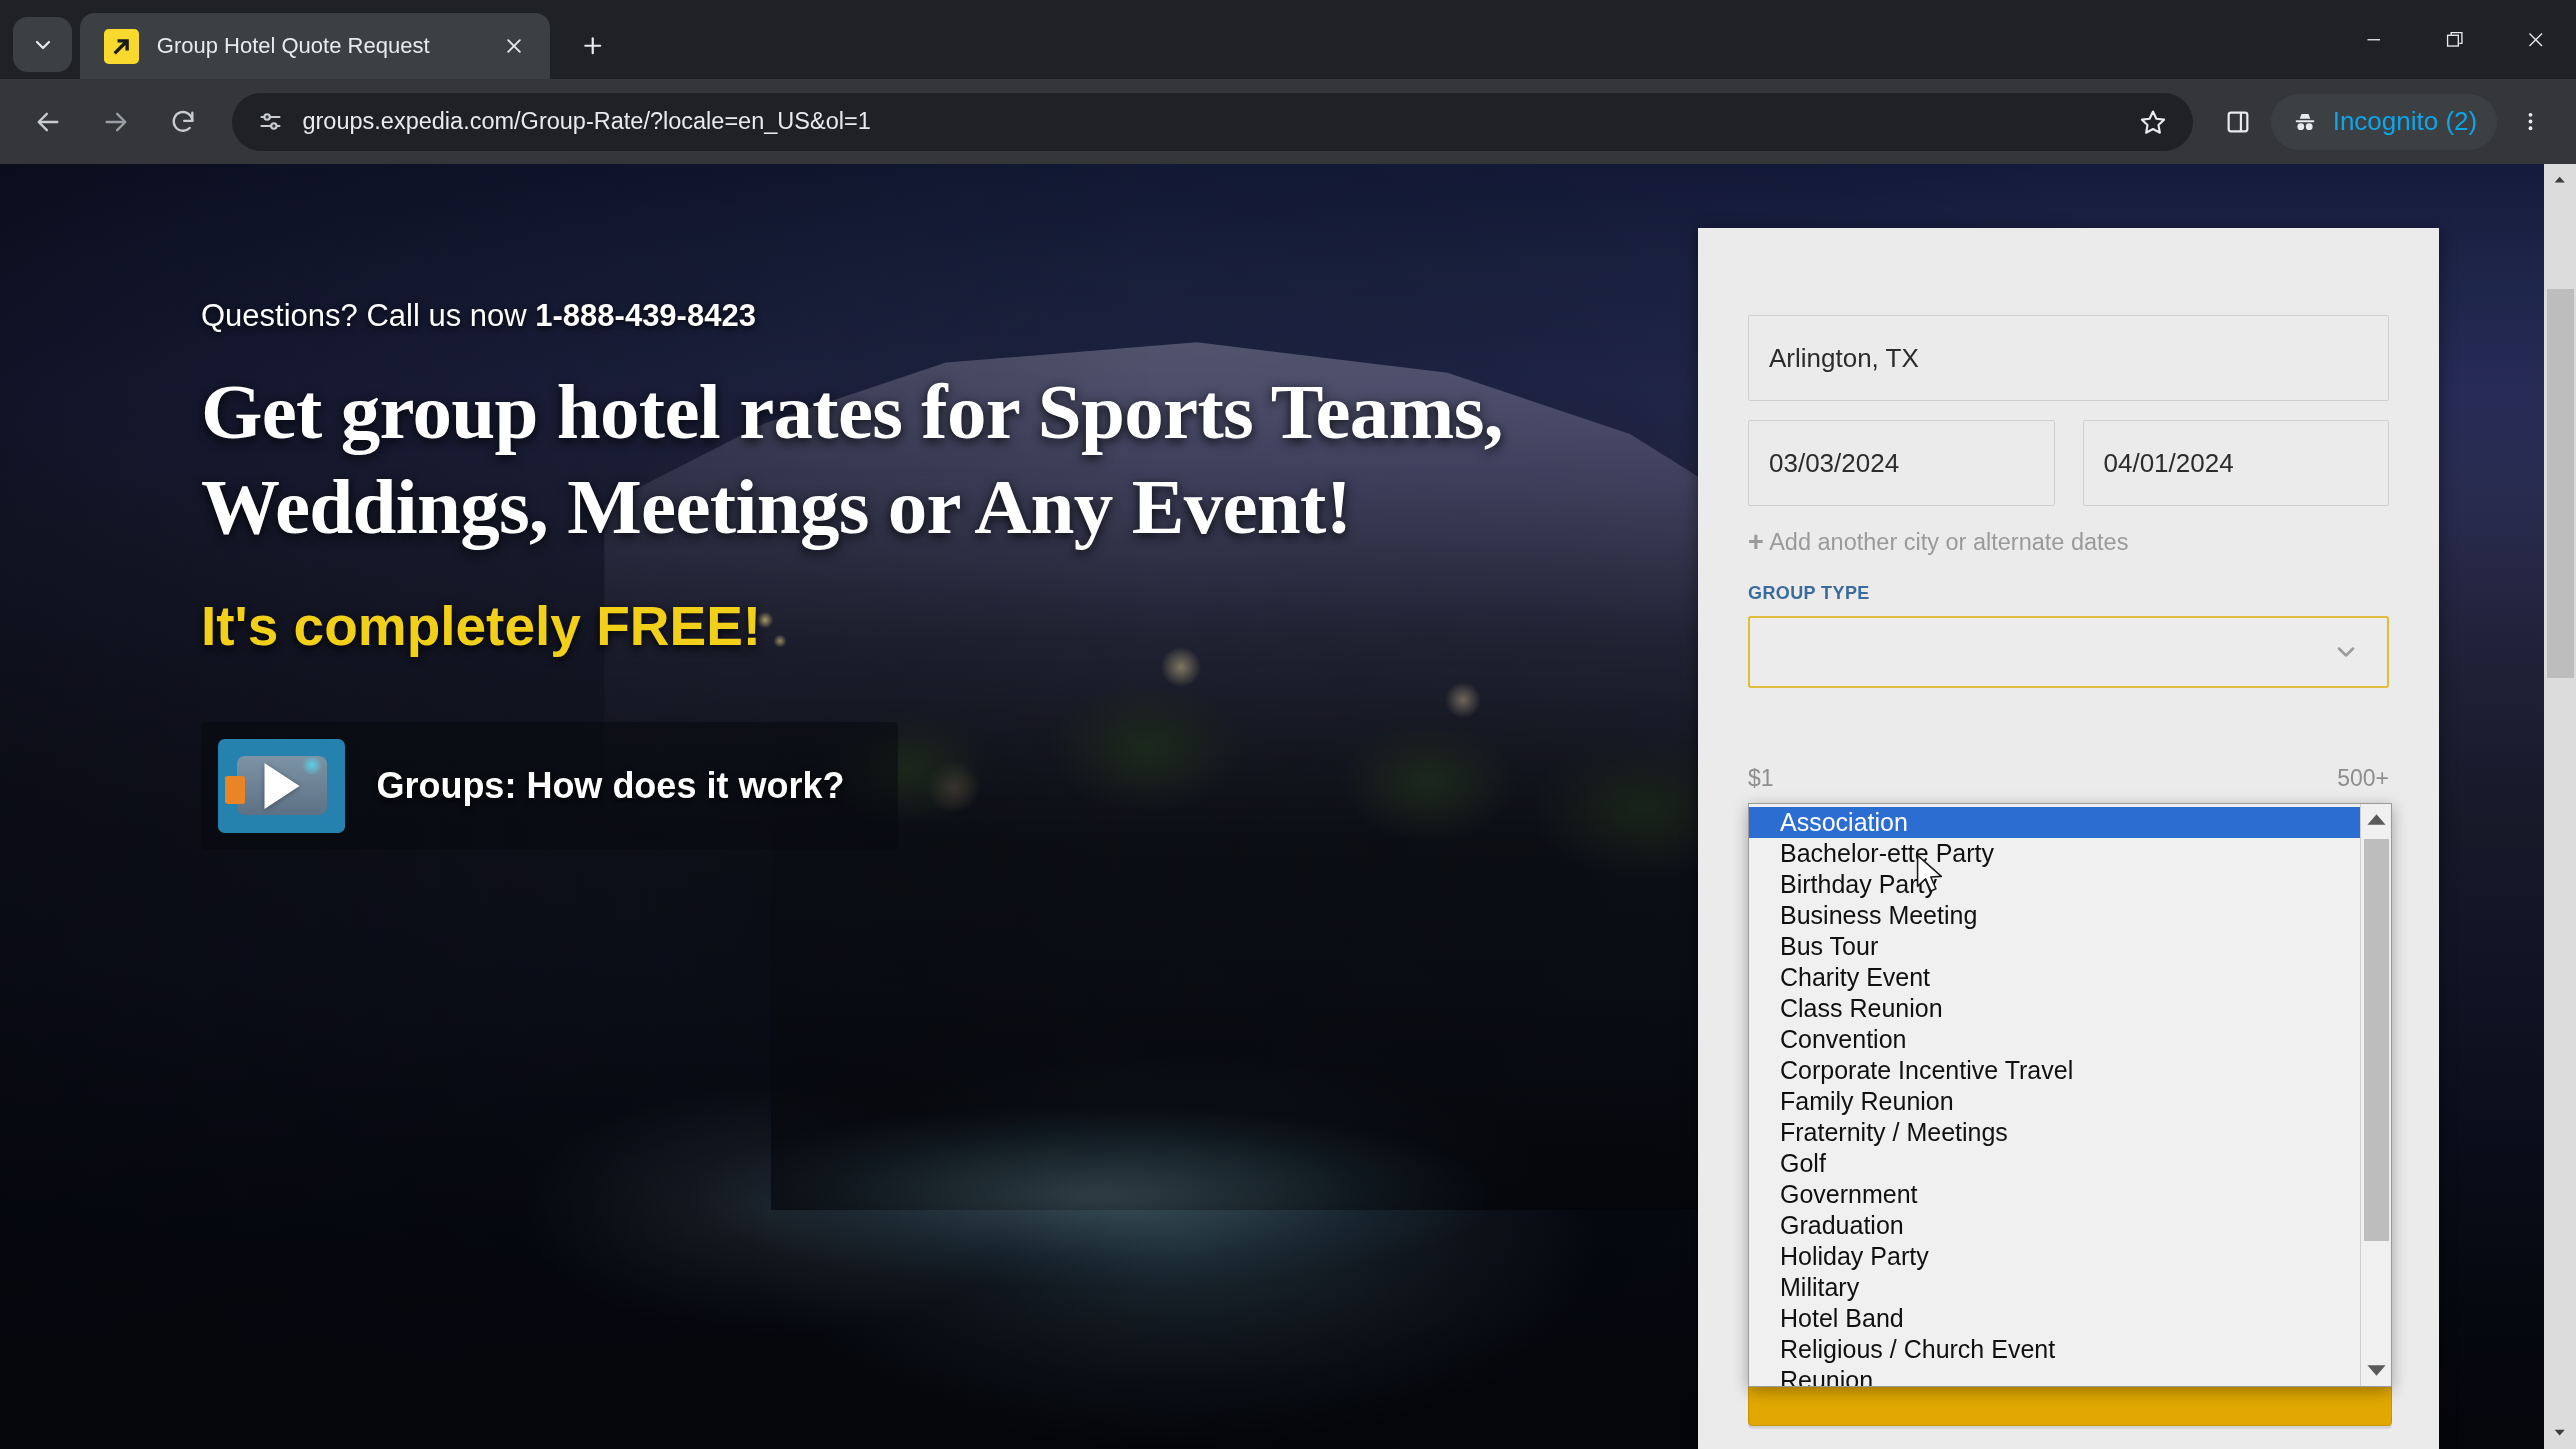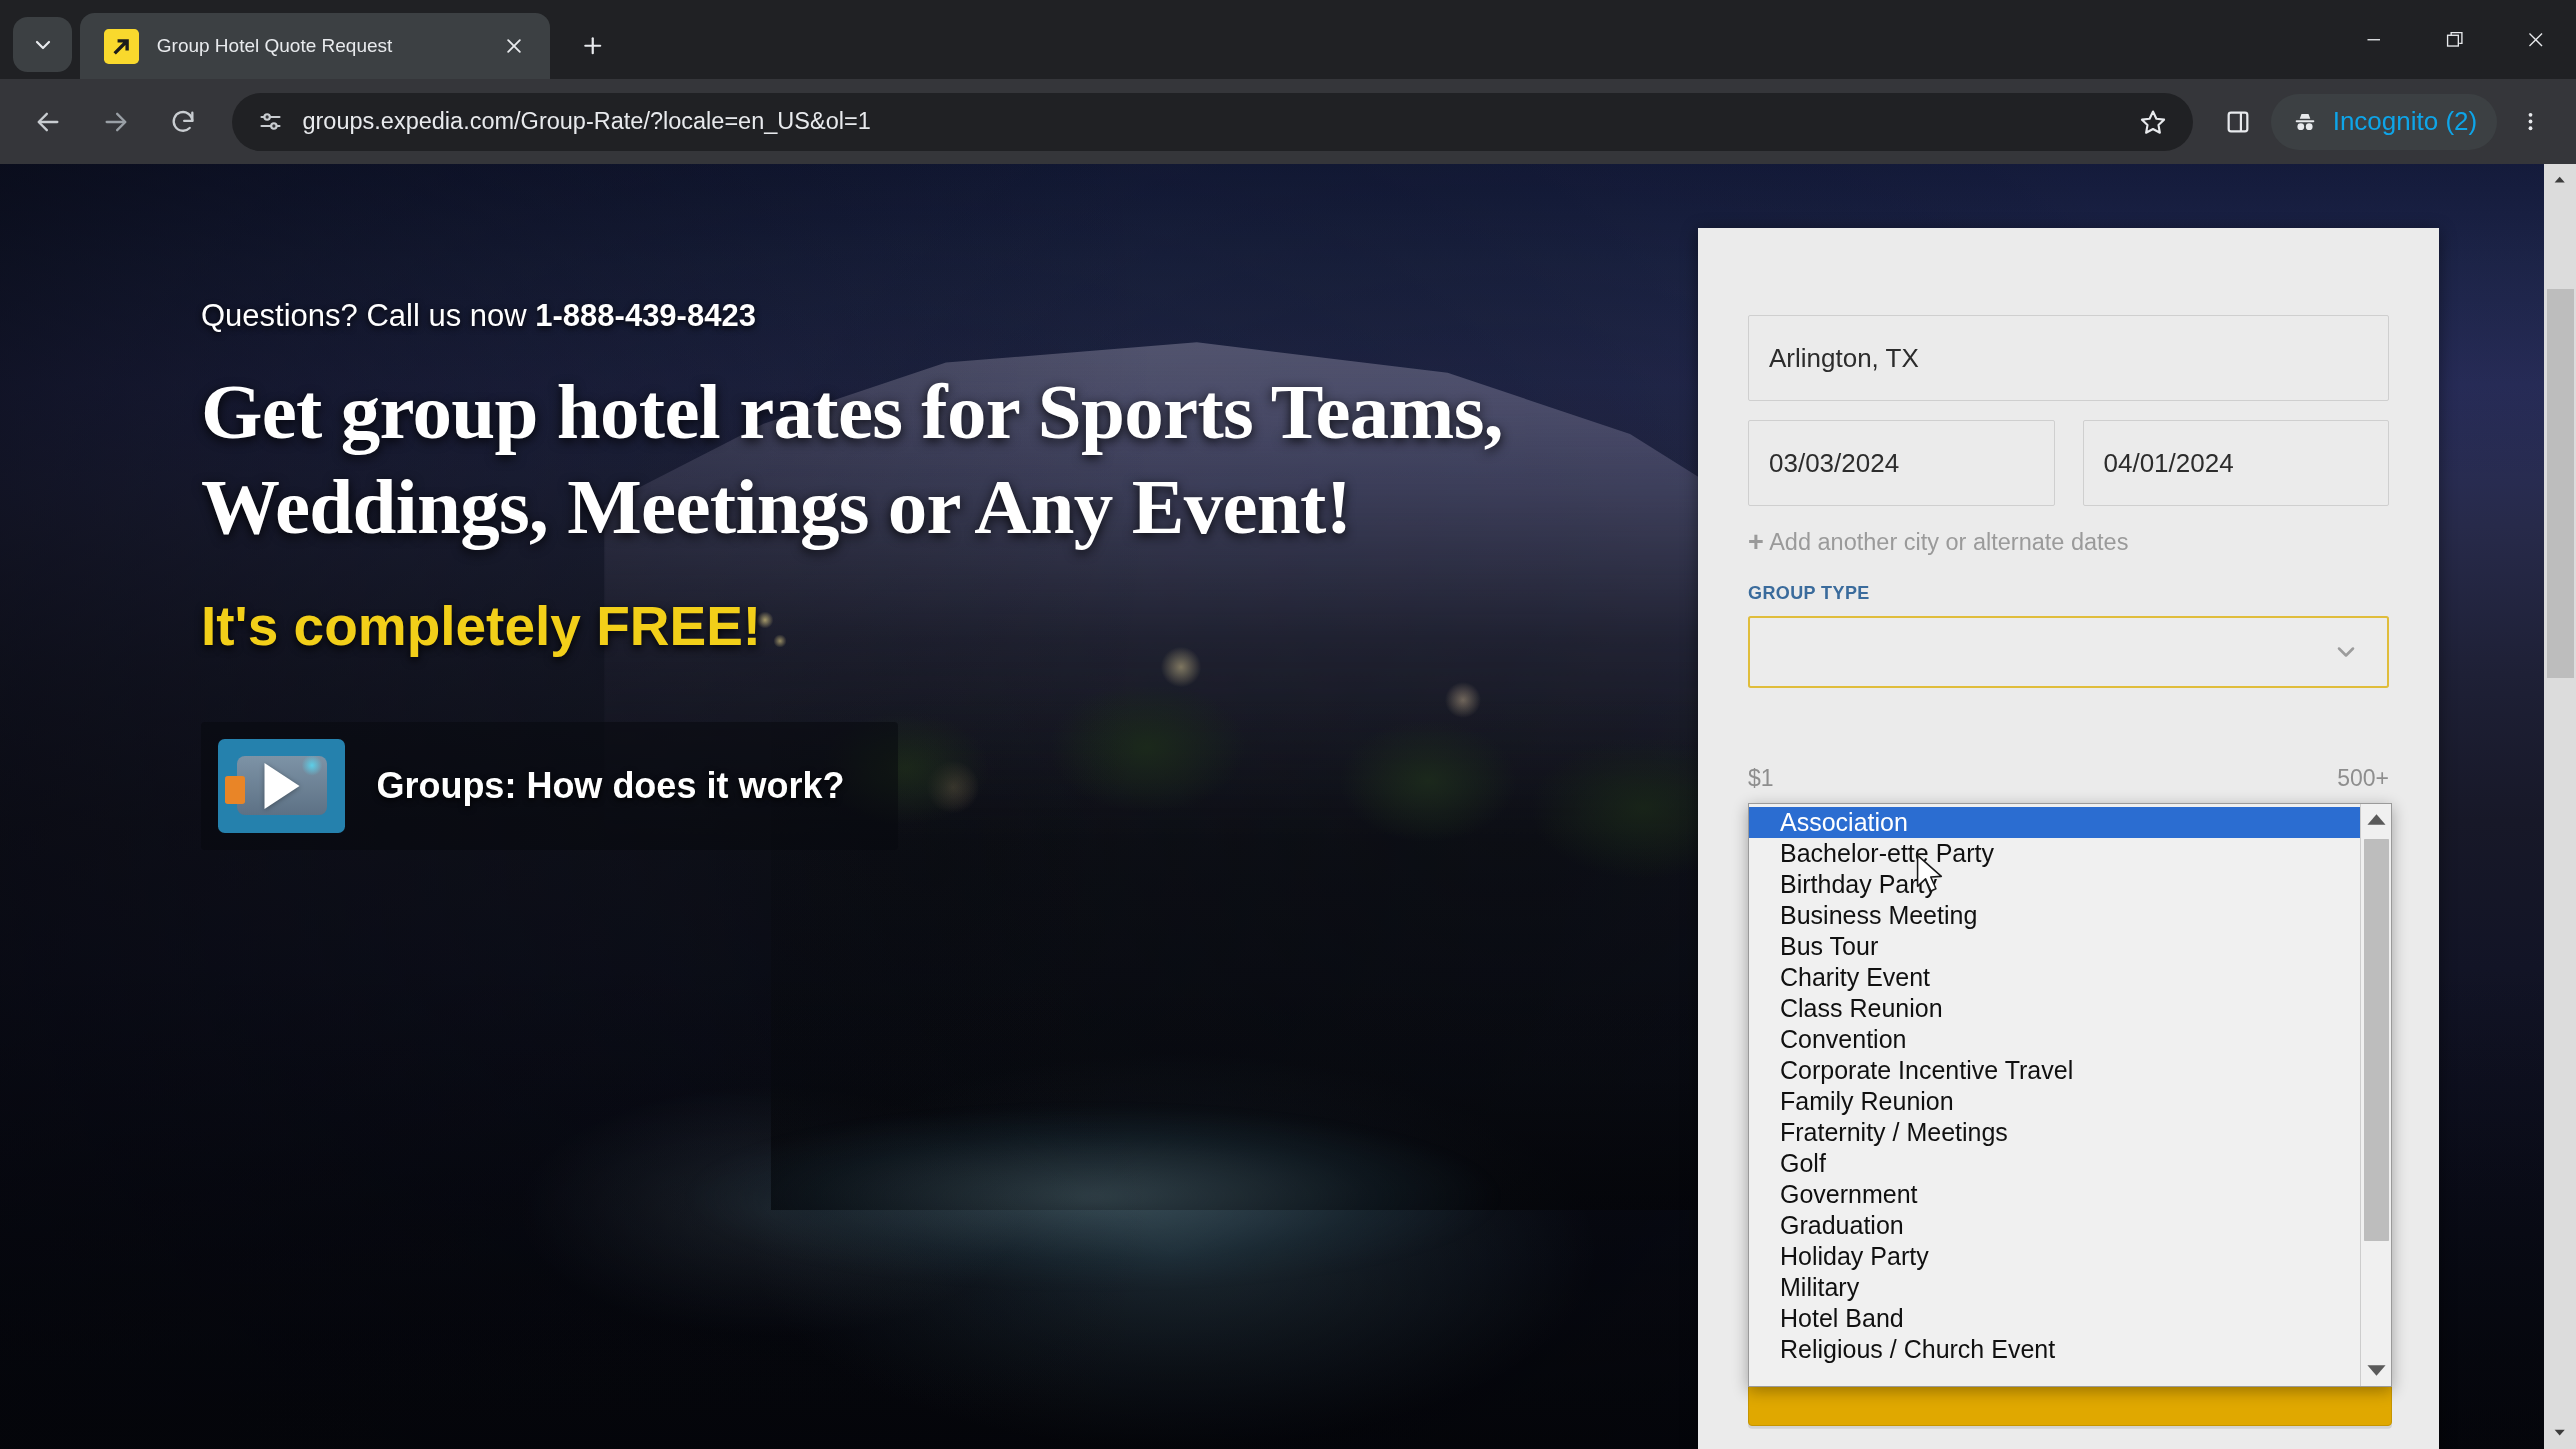--- a/index.html
+++ b/index.html
@@ -31,21 +31,21 @@
     padding:0 17.4px 0 24px; margin-left:8px; cursor:pointer;
     position:relative;
   }
   .tab-favicon {
     width:35px; height:35px; border-radius:4.7px;
     background:#f9d92d; flex:0 0 auto;
     display:flex; align-items:center; justify-content:center;
   }
   .tab-favicon svg { width:27px; height:27px; }
   .tab-title {
-    color:#e8eaed; font-size:19px; white-space:nowrap;
+    color:#e8eaed; font-size:22px; white-space:nowrap;
     overflow:hidden; text-overflow:ellipsis; flex:1 1 auto;
   }
   .tab-close {
     width:38px; height:38px; border-radius:50%; flex:0 0 auto;
     display:flex; align-items:center; justify-content:center; cursor:pointer;
   }
   .tab-close svg { width:20px; height:20px; }
   .newtab {
     width:50px; height:50px; border-radius:50%; margin:0 0 8px 17.4px;
     display:flex; align-items:center; justify-content:center; cursor:pointer; flex:0 0 auto;
@@ -471,20 +471,21 @@
         <div class="dd-item">Corporate Incentive Travel</div>
         <div class="dd-item">Family Reunion</div>
         <div class="dd-item">Fraternity / Meetings</div>
         <div class="dd-item">Golf</div>
         <div class="dd-item">Government</div>
         <div class="dd-item">Graduation</div>
         <div class="dd-item">Holiday Party</div>
         <div class="dd-item">Military</div>
         <div class="dd-item">Hotel Band</div>
         <div class="dd-item">Religious / Church Event</div>
+        <div class="dd-item">Reunion</div>
       </div>
       <div class="dd-scroll">
         <div class="dd-arrow up">
           <svg viewBox="0 0 24 24" fill="#5a5a5a">
               <polygon points="12 8 19 16 5 16"></polygon>
             </svg>
         </div>
         <div class="dd-thumb"></div>
         <div class="dd-arrow down">
           <svg viewBox="0 0 24 24" fill="#5a5a5a">

